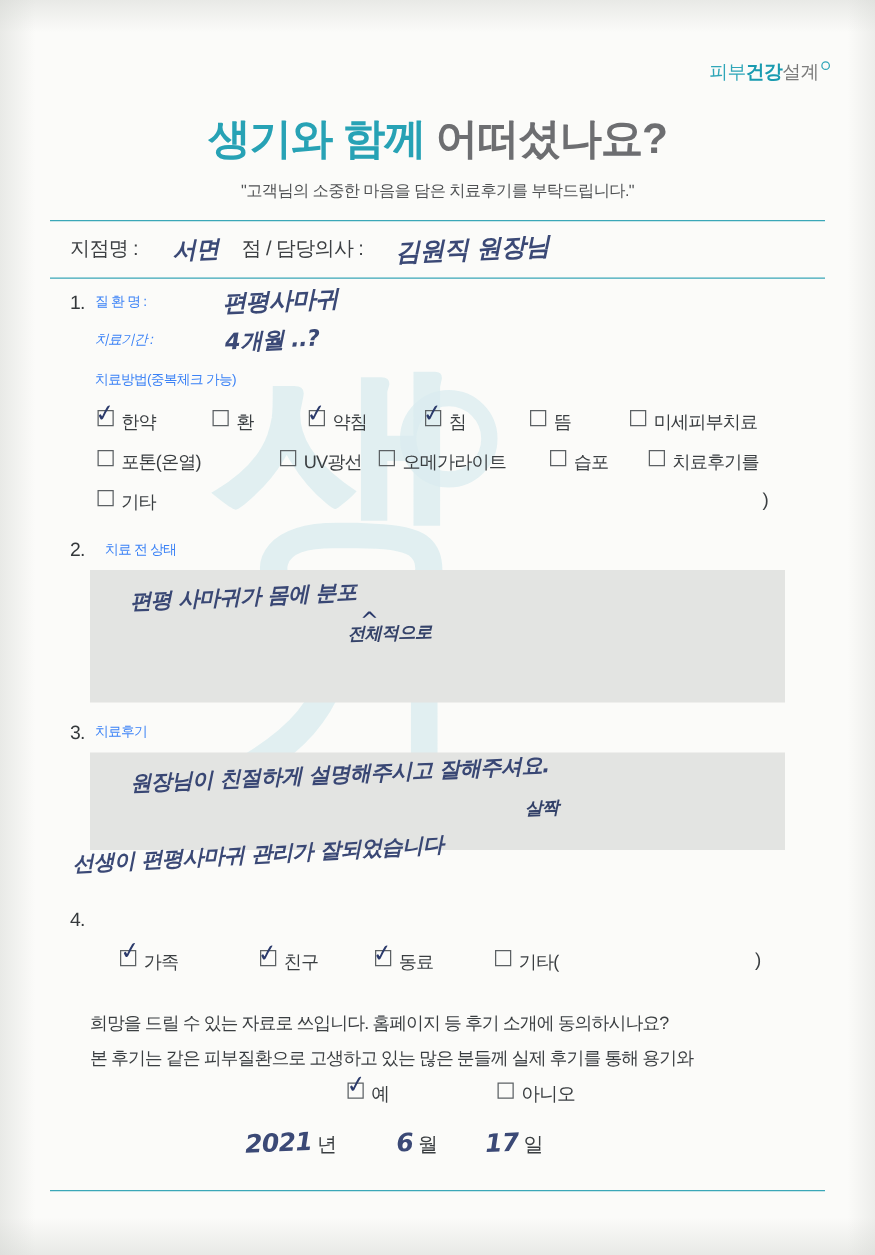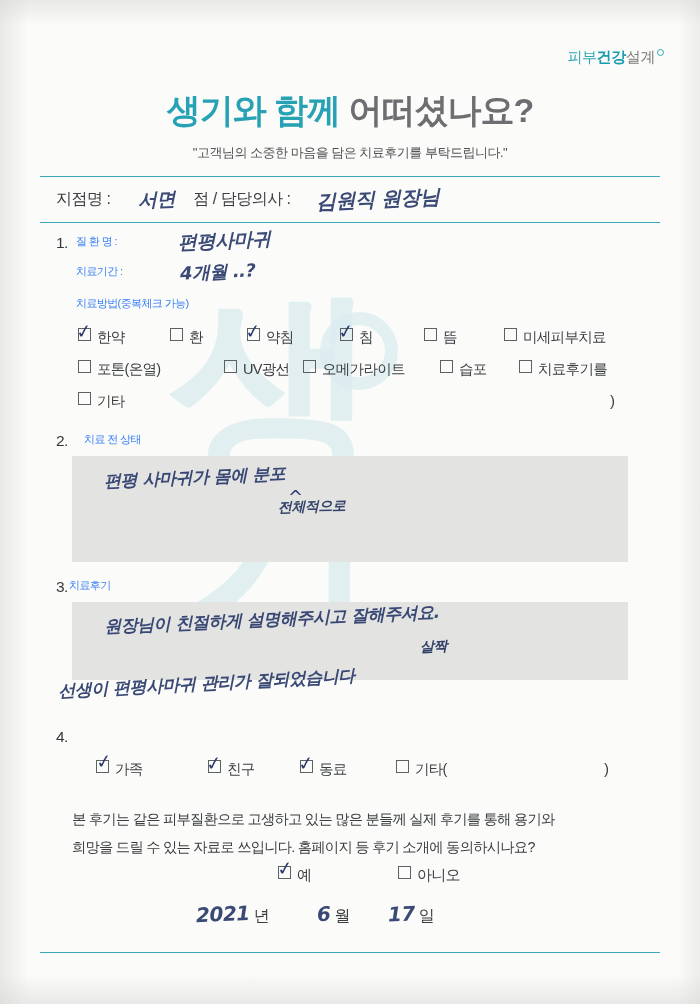--- a/index.html
+++ b/index.html
@@ -240,21 +240,21 @@
     <span class="hand" style="font-size:19px; margin:0 14px 0 24px;">서면</span>
     <span>점 /</span>
     <span style="margin-left:0;">담당의사 :</span>
     <span class="hand" style="font-size:20px; margin-left:22px;">김원직 원장님</span>
   </div>
 
   <div class="q" style="left:56px; top:234px;">1.</div>
   <div class="lbl" style="left:76px; top:234px;">질 환 명 :</div>
   <div class="answer hand" style="left:178px; top:228px; font-size:19px;">편평사마귀</div>
 
-  <div class="lbl" style="left:76px; top:264px;">치료기간 :</div>
+  <div class="lbl" style="left:76px; top:264px;font-style:italic;">치료기간 :</div>
   <div class="answer hand" style="left:180px; top:260px; font-size:18px;">4개월 ..?</div>
 
   <div class="lbl" style="left:76px; top:296px;">치료방법(중복체크 가능)</div>
 
   <div class="opt" style="left:78px; top:328px;">
     <span class="cb"><span class="tick">✓</span></span><span>한약</span>
   </div>
   <div class="opt" style="left:170px; top:328px;">
     <span class="cb"></span><span>환</span>
   </div>
@@ -293,21 +293,21 @@
   <div class="paren" style="left:610px; top:392px;">)</div>
 
   <div class="q" style="left:56px; top:432px;">2.</div>
   <div class="lbl" style="left:84px; top:432px;">치료 전 상태</div>
   <div class="greybox" style="top:456px; height:106px;"></div>
   <div class="answer hand" style="left:104px; top:466px; font-size:17px;">편평 사마귀가  몸에  분포</div>
   <div class="answer hand ink2" style="left:278px; top:498px; font-size:14px; transform:rotate(-1.5deg);">전체적으로</div>
   <div style="position:absolute; left:288px; top:486px; font-size:18px; color:#2b3a6b; font-family:'DejaVu Sans',sans-serif;">^</div>
 
   <div class="q" style="left:56px; top:578px;">3.</div>
-  <div class="lbl" style="left:69px; top:578px;">치료후기</div>
+  <div class="lbl" style="left:76px; top:578px;">치료후기</div>
   <div class="greybox" style="top:602px; height:78px;"></div>
   <div class="answer hand" style="left:104px; top:608px; font-size:17px;">원장님이   친절하게   설명해주시고  잘해주셔요.</div>
   <div class="answer hand ink2" style="left:420px; top:638px; font-size:14px;">살짝</div>
   <div class="answer hand" style="left:58px; top:672px; font-size:17px; transform:rotate(-3deg);">선생이 편평사마귀 관리가 잘되었습니다</div>
 
   <div class="q" style="left:56px; top:728px;">4.</div>
 
   <div class="opt" style="left:96px; top:760px;">
     <span class="cb"><span class="tick" style="left:-1px; top:-11px;">✓</span></span><span>가족</span>
   </div>
@@ -316,22 +316,22 @@
   </div>
   <div class="opt" style="left:300px; top:760px;">
     <span class="cb"><span class="tick">✓</span></span><span>동료</span>
   </div>
   <div class="opt" style="left:396px; top:760px;">
     <span class="cb"></span><span>기타(</span>
   </div>
   <div class="paren" style="left:604px; top:760px;">)</div>
 
   <div class="consent">
+    <div>희망을 드릴 수 있는 자료로 쓰입니다. 홈페이지 등 후기 소개에 동의하시나요?</div>
     <div>본 후기는 같은 피부질환으로 고생하고 있는 많은 분들께 실제 후기를 통해 용기와</div>
-    <div>희망을 드릴 수 있는 자료로 쓰입니다. 홈페이지 등 후기 소개에 동의하시나요?</div>
   </div>
 
   <div class="opt" style="left:278px; top:866px; font-size:15px;">
     <span class="cb"><span class="tick" style="left:-2px; top:-10px;">✓</span></span><span>예</span>
   </div>
   <div class="opt" style="left:398px; top:866px; font-size:15px;">
     <span class="cb"></span><span>아니오</span>
   </div>
 
   <div class="date-row">

